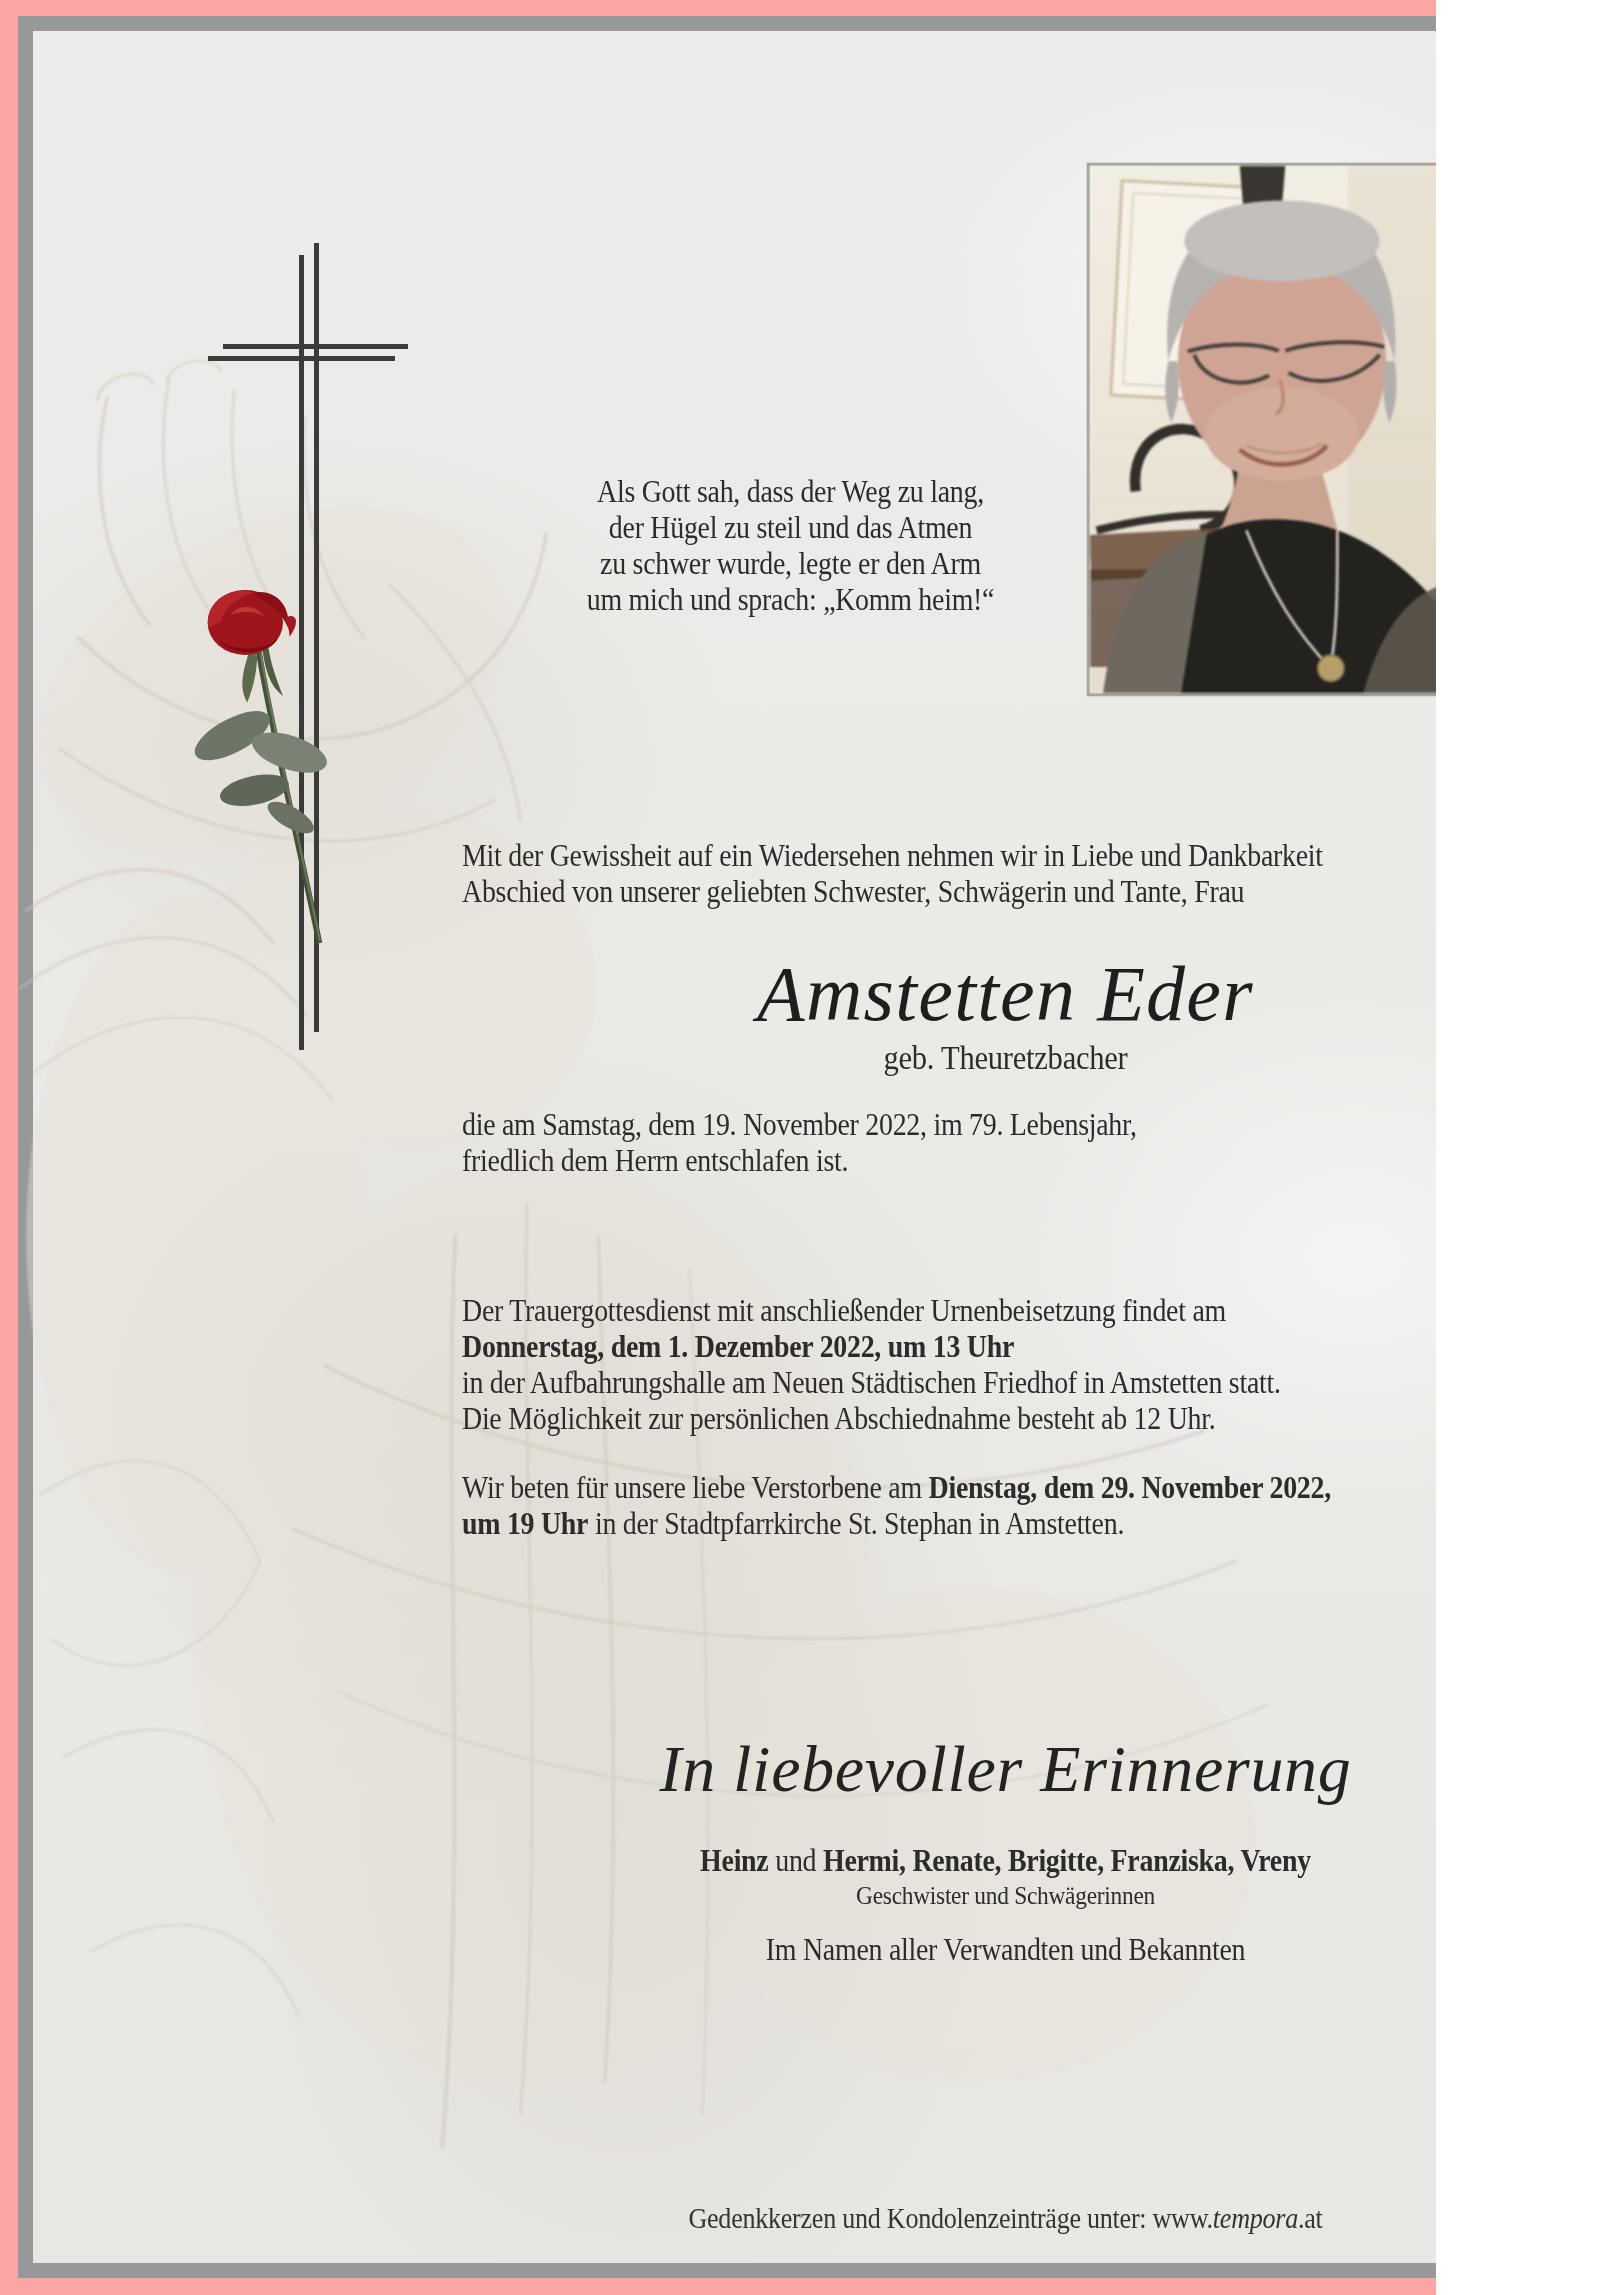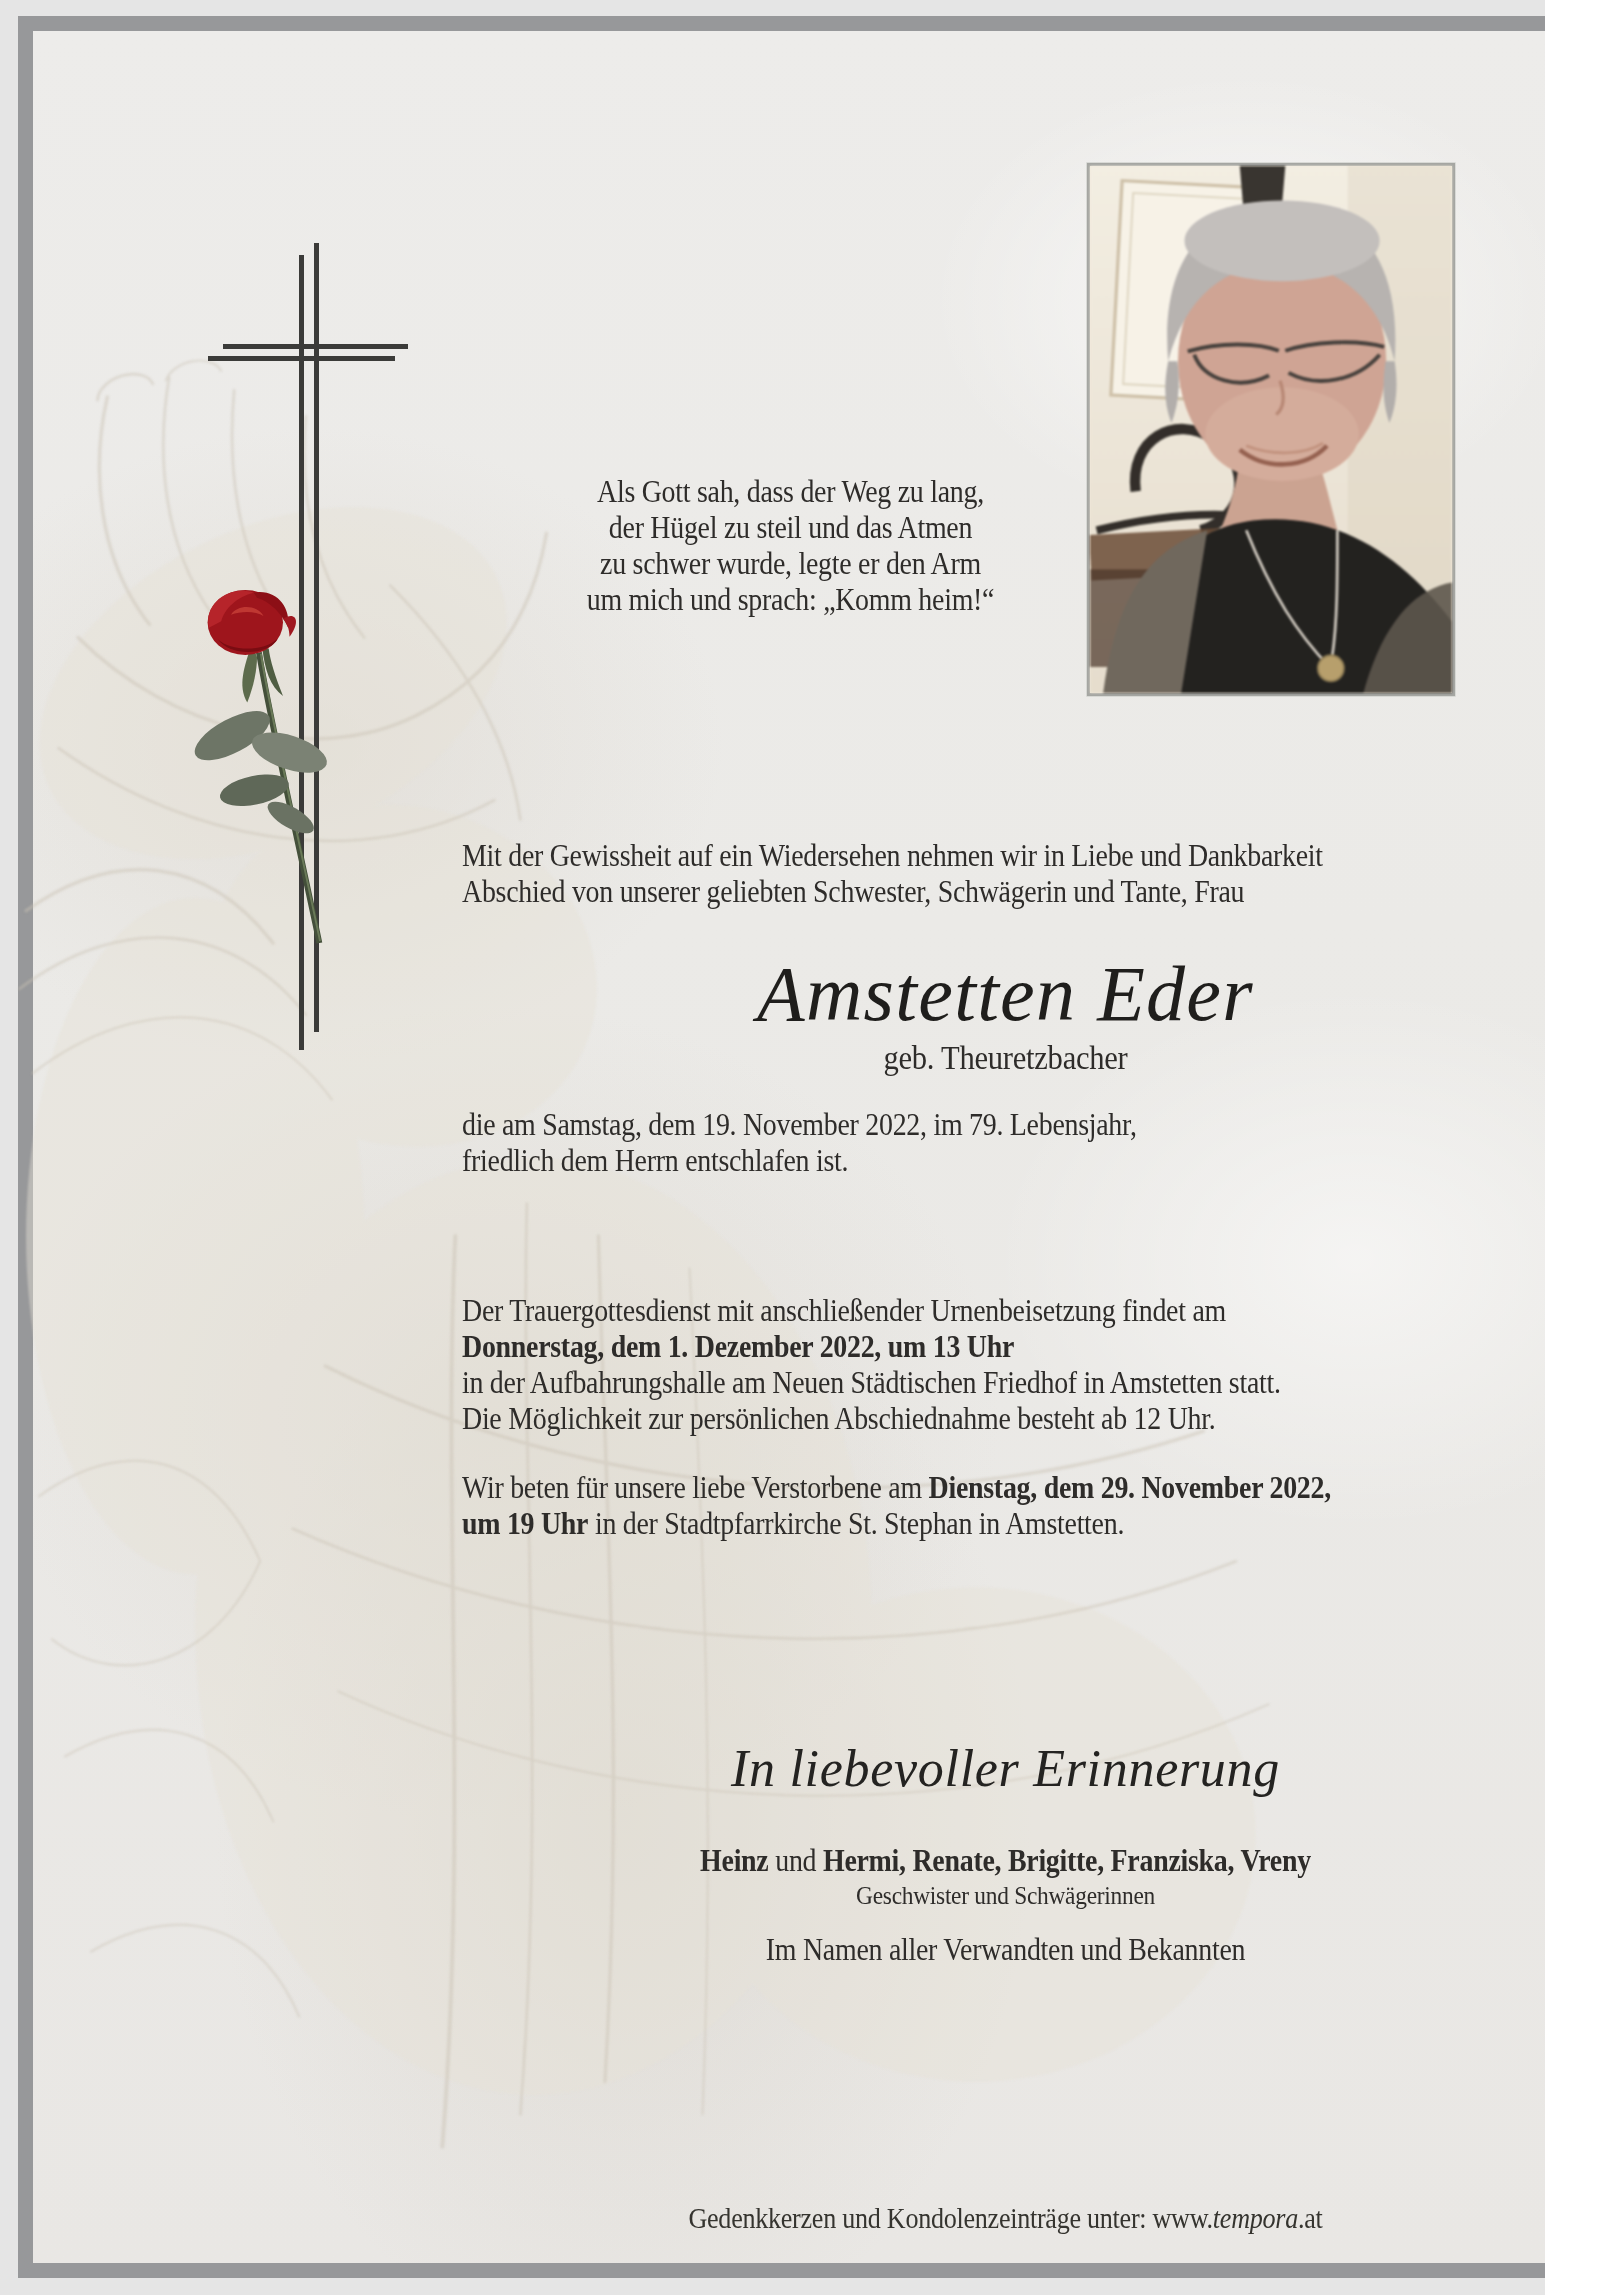--- a/index.html
+++ b/index.html
@@ -1,16 +1,16 @@
 <!DOCTYPE html>
 <html lang="de" style="font-size:10.4px"><head>
 <meta charset="utf-8">
 <style>
   html,body{margin:0;padding:0;background:#ffffff;}
-  .page{position:relative;width:1545px;height:2295px;background:#e5e5e5;overflow:hidden;
+  .page{position:relative;width:1436px;height:2295px;background:#fca5a5;overflow:hidden;
         font-family:"Liberation Serif", serif;color:#2e2c2a;}
   .frame{position:absolute;left:18px;top:16.3px;width:1556px;height:2232px;
          border:15.6px solid #97989a;}
   .paper{position:absolute;inset:0;background:
       radial-gradient(ellipse 586px 455px at 18% 32%, rgba(214,207,196,0.40), rgba(214,207,196,0) 70%),
       radial-gradient(ellipse 716px 586px at 30% 62%, rgba(208,201,189,0.35), rgba(208,201,189,0) 70%),
       radial-gradient(ellipse 586px 781px at 38% 80%, rgba(203,196,184,0.35), rgba(203,196,184,0) 70%),
       radial-gradient(ellipse 455px 325px at 78% 12%, rgba(255,255,255,0.6), rgba(255,255,255,0) 70%),
       radial-gradient(ellipse 521px 390px at 85% 55%, rgba(255,255,255,0.5), rgba(255,255,255,0) 70%),
       linear-gradient(180deg,#edecea 0%, #ebeae7 40%, #e9e7e4 100%);}
@@ -36,21 +36,21 @@
   .poem{left:553px;top:474px;width:475px;text-align:center;position:absolute;
         font-size:31px;line-height:36px;letter-spacing:-0.3px;
         transform:scaleX(0.9);transform-origin:50% 0;}
   .intro{left:462px;top:838px;}
   .name-script{top:942px;font-size:78px;line-height:104px;font-style:italic;
                letter-spacing:1.3px;transform:scaleX(1);color:#1f1e1c;}
   .maiden{top:1038px;font-size:34px;line-height:39px;}
   .death{left:462px;top:1107px;}
   .funeral{left:462px;top:1293px;}
   .prayer{left:462px;top:1470px;}
-  .remembrance{top:1736px;font-size:52px;line-height:65px;font-style:italic;
+  .remembrance{top:1736px;font-size:66px;line-height:65px;font-style:italic;
                letter-spacing:0.7px;transform:scaleX(1);color:#242321;}
   .family{top:1843px;}
   .relation{top:1880px;font-size:26px;line-height:31px;}
   .closing{top:1932px;}
   .footer{top:2201px;font-size:29px;line-height:34px;color:#35342f;}
   .b{font-weight:bold;}
   .brand-script{font-style:italic;}
 </style>
 </head>
 <body>

